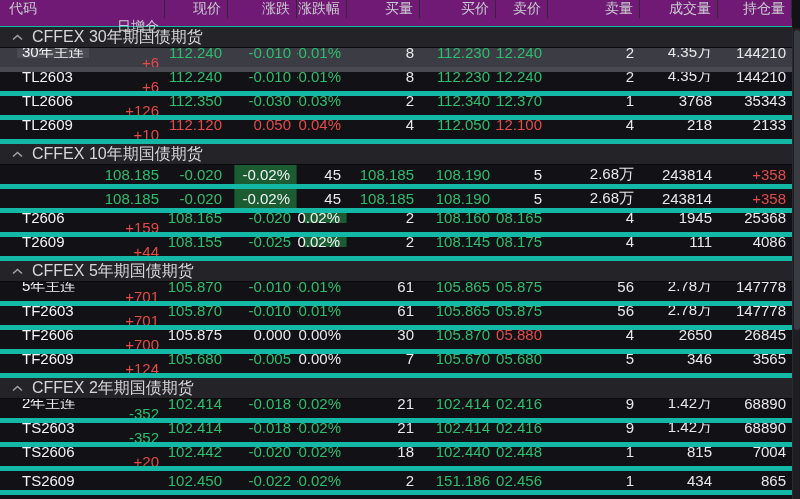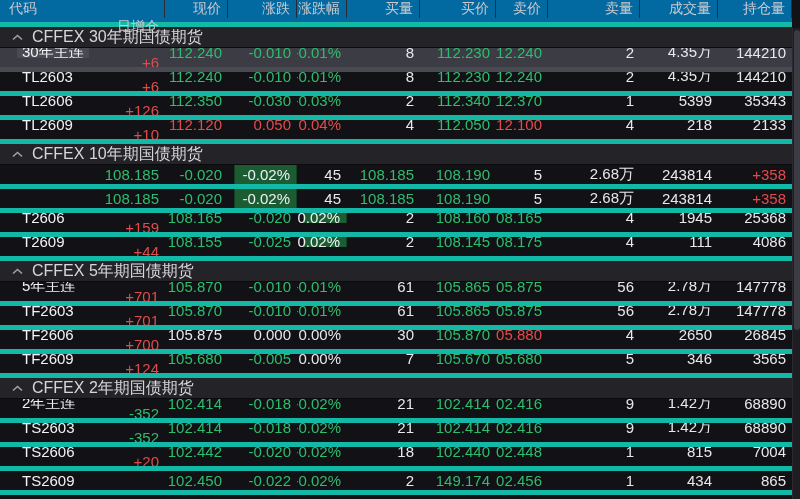--- a/index.html
+++ b/index.html
@@ -11,22 +11,22 @@
     font-size:15px; color:#e8e8ea;
   }
   .grid-row {
     display:grid;
     grid-template-columns:165px 63px 69px 50px 73px 76px 52px 92px 78px 74px;
     width:792px;
     align-items:center;
   }
   
   .col-header {
-    height:27px; background:#0369a1;
-    border-bottom:5px solid #14b8a6;
+    height:27px; background:#701a75;
+    border-bottom:1px solid #14b8a6;
     color:#c9c9cf; font-size:14px;
   }
   .col-header .hcell {
     height:100%; display:flex; align-items:center; justify-content:flex-end;
     padding-right:6px; border-right:1px solid #2a2a30;
   }
   .col-header .hcell.left { justify-content:flex-start; padding-left:9px; }
   .col-header .hcell:last-child { border-right:none;padding-left:47px; }
   
   .section-header {
@@ -126,21 +126,21 @@
         <div class="cell code">
           <span class="pill">TL2606</span>
         </div>
         <div class="cell c-dn">112.350</div>
         <div class="cell c-dn">-0.030</div>
         <div class="cell c-dn">-0.03%</div>
         <div class="cell c-wh">2</div>
         <div class="cell c-dn">112.340</div>
         <div class="cell c-dn">112.370</div>
         <div class="cell c-wh">1</div>
-        <div class="cell c-wh">5399</div>
+        <div class="cell c-wh">3768</div>
         <div class="cell c-wh">35343</div>
         <div class="cell c-up">+126</div>
       </div>
       <div class="grid-row data-row">
         <div class="cell code">
           <span class="pill">TL2609</span>
         </div>
         <div class="cell c-up">112.120</div>
         <div class="cell c-up">0.050</div>
         <div class="cell c-up">0.04%</div>
@@ -344,21 +344,21 @@
         <div class="cell c-up">+20</div>
       </div>
       <div class="grid-row data-row">
         <div class="cell code">
           <span class="pill">TS2609</span>
         </div>
         <div class="cell c-dn">102.450</div>
         <div class="cell c-dn">-0.022</div>
         <div class="cell c-dn">-0.02%</div>
         <div class="cell c-wh">2</div>
-        <div class="cell c-dn">149.174</div>
+        <div class="cell c-dn">151.186</div>
         <div class="cell c-dn">102.456</div>
         <div class="cell c-wh">1</div>
         <div class="cell c-wh">434</div>
         <div class="cell c-wh">865</div>
       </div>
     </div>
   <div class="scrollbar">
     <div class="thumb"></div>
   </div>
 </div>

